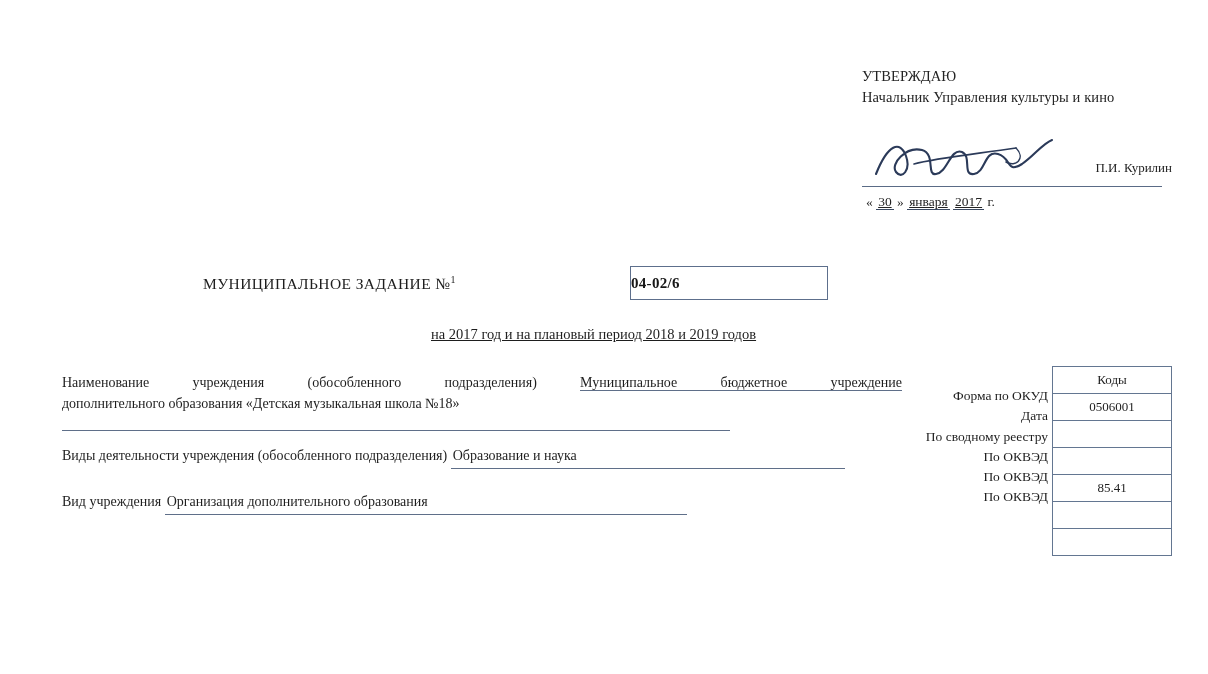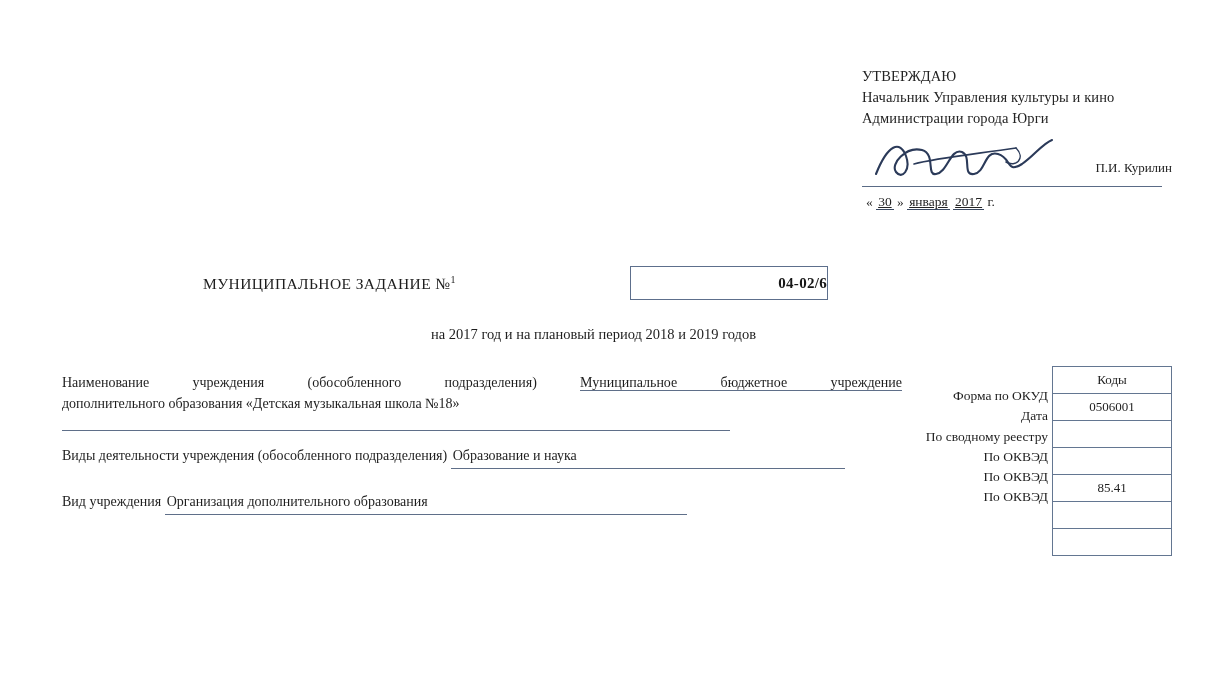--- a/index.html
+++ b/index.html
@@ -89,34 +89,35 @@
 
   .code-box {
     position: absolute;
     left: 630px;
     top: 266px;
     width: 196px;
     height: 32px;
     border: 1px solid #5d6f8c;
     display: flex;
     align-items: center;
-    justify-content: flex-end;
+    justify-content: flex-start;
     font-weight: bold;
     font-size: 15px;
     letter-spacing: 0.3px;
     color: #171717;
   }
 
   .subtitle {
     position: absolute;
     left: 431px;
     top: 326px;
     font-size: 14.5px;
     color: #1e1e1e;
     white-space: nowrap;
+    text-decoration: underline;
   }
 
   
   .field {
     position: absolute;
     font-size: 14px;
     color: #1e1e1e;
     line-height: 1.5;
   }
   .f-name {
@@ -201,21 +202,20 @@
   }
 </style>
 </head>
 <body>
 
 <div class="page">
 
   <div class="approval">
     <div>УТВЕРЖДАЮ</div>
     <div>Начальник Управления культуры и кино</div>
-    <div>Администрации города Юрги</div>
   </div>
 
   <div class="sign-area">
     <svg class="signature-svg" width="210" height="54" viewBox="0 0 210 54">
       <path d="M10 40 C 22 10, 34 6, 40 22 C 45 36, 36 46, 30 38 C 24 30, 40 12, 56 16 C 70 20, 60 42, 70 40 C 82 38, 84 14, 96 18 C 106 22, 96 42, 108 40 C 120 38, 118 16, 132 20 C 146 24, 140 40, 156 30 C 168 22, 176 10, 186 6" fill="none" stroke="#2b3a59" stroke-width="2.1" stroke-linecap="round"></path>
       <path d="M48 30 C 70 24, 110 20, 150 14" fill="none" stroke="#2b3a59" stroke-width="1.6" stroke-linecap="round"></path>
       <path d="M150 14 C 160 24, 150 34, 140 28" fill="none" stroke="#2b3a59" stroke-width="1.5" stroke-linecap="round"></path>
     </svg>
     <div class="sign-name">П.И. Курилин</div>
     <div class="sign-rule"></div>

